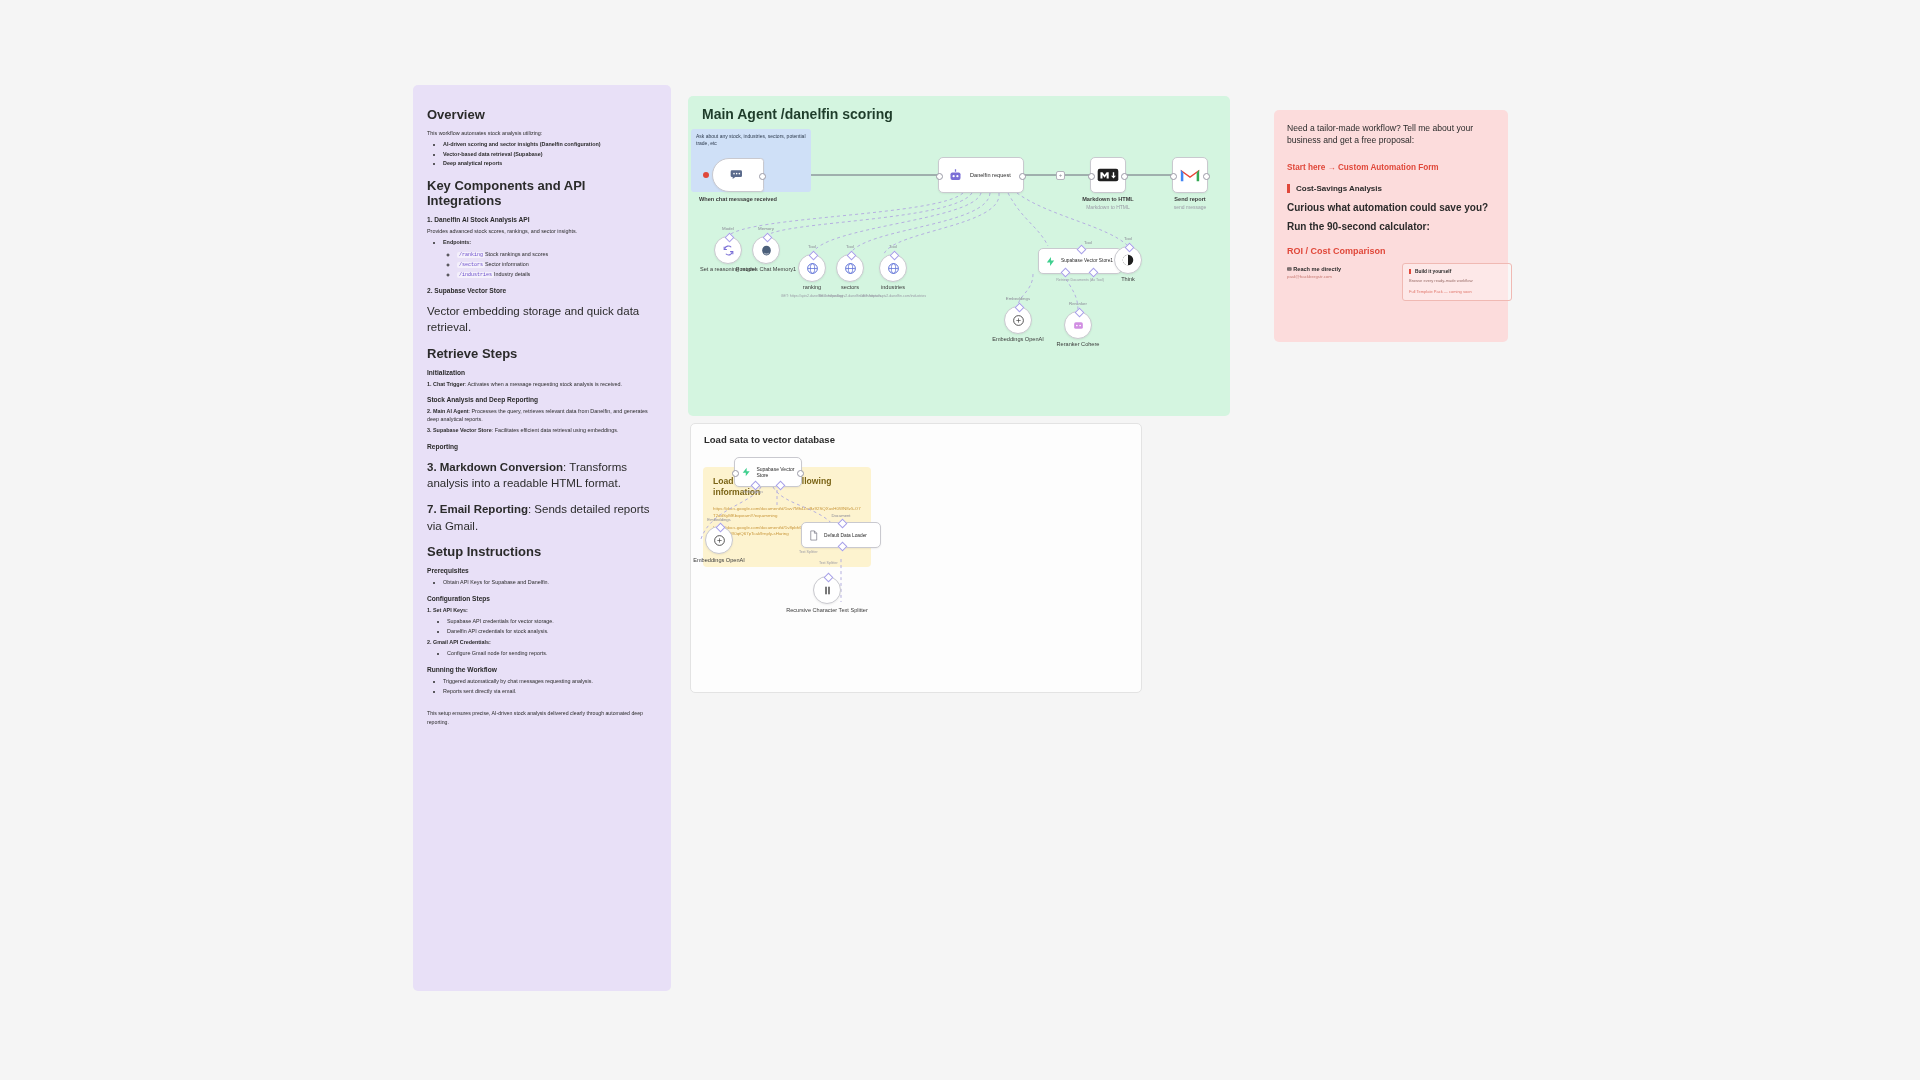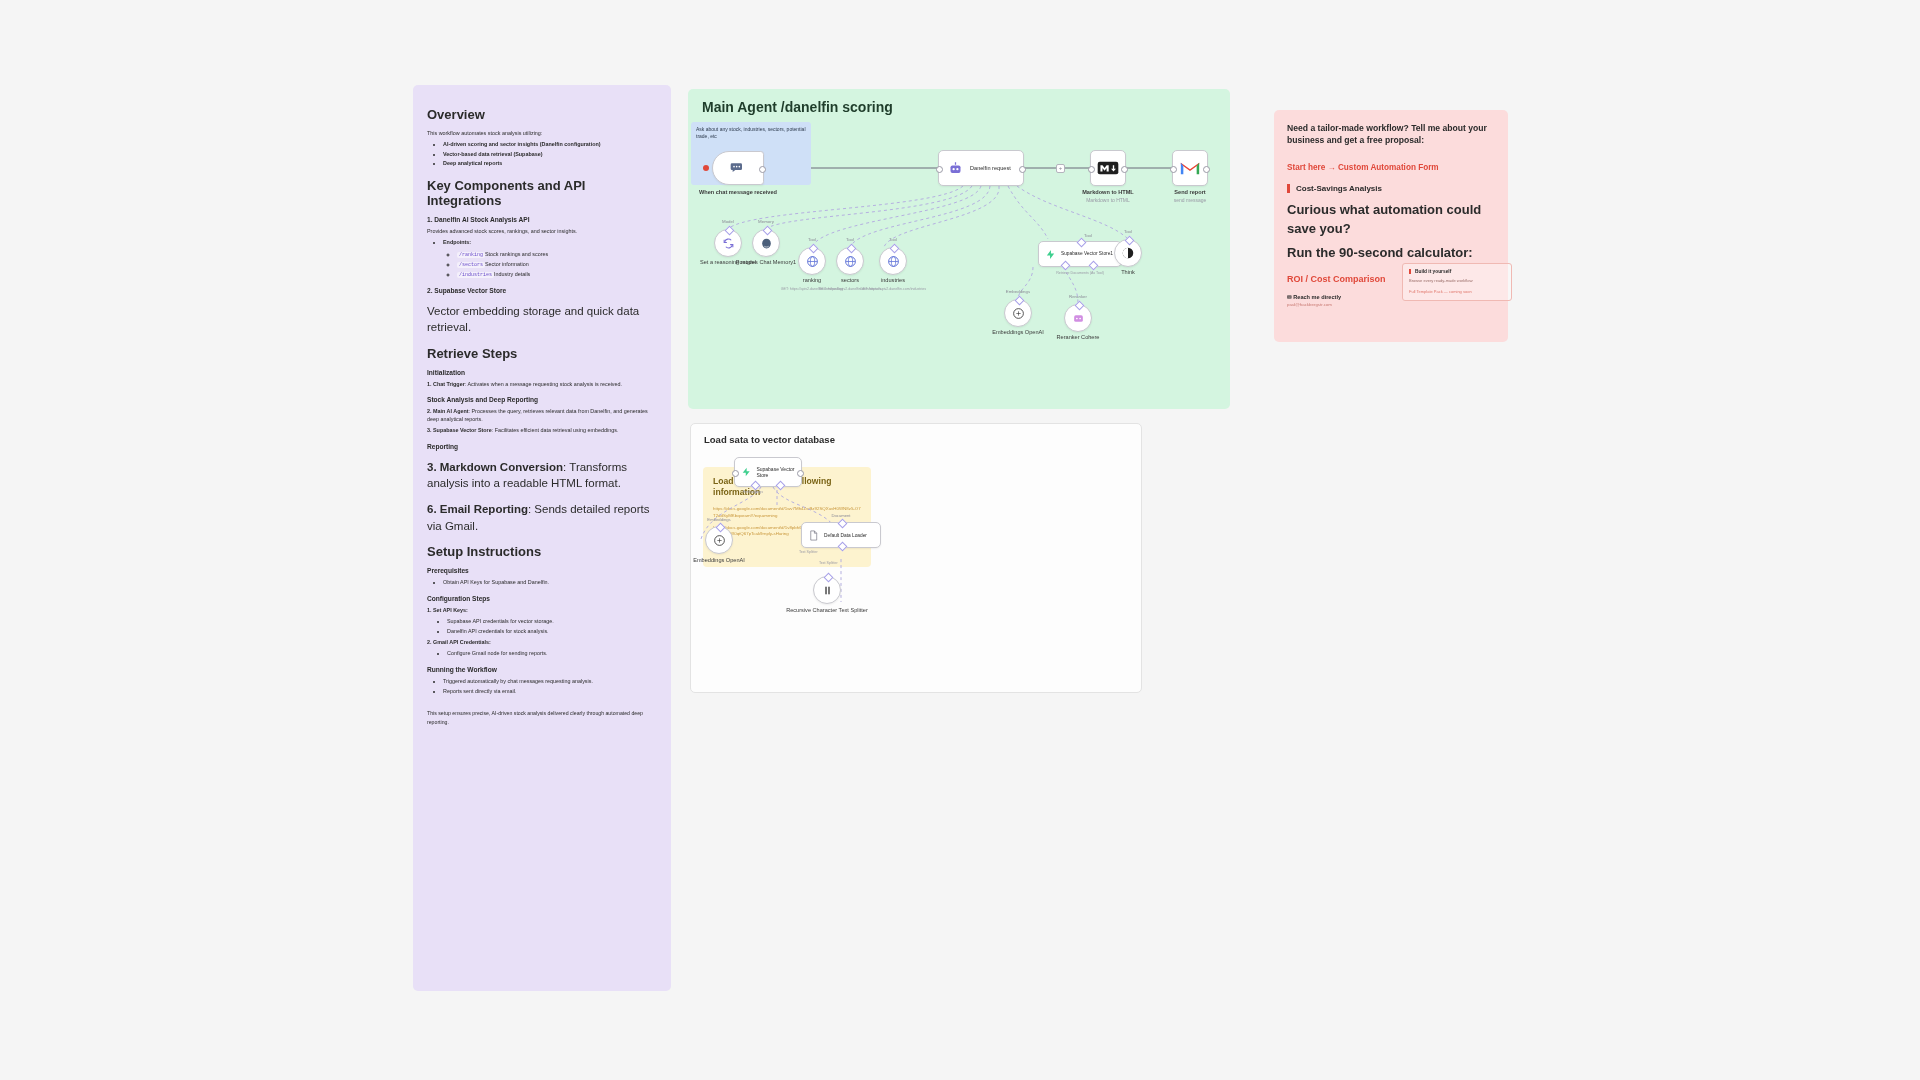--- a/index.html
+++ b/index.html
@@ -27,21 +27,21 @@
   .note-desc ul{margin:3px 0 3px 10px;padding:0 0 0 6px;}
   .note-desc li{font-size:5.4px;line-height:1.6;margin:1px 0;}
   .note-desc li.b{font-weight:bold;}
   .note-desc code{font-family:"Liberation Mono",monospace;font-size:5px;color:#6a4ccb;background:rgba(255,255,255,.5);padding:0 2px;border-radius:2px;}
   .note-desc .big{font-size:11.5px;line-height:1.45;margin:9px 0;font-weight:normal;}
   .note-desc .big b{font-weight:bold;}
   .note-desc .foot{font-size:5.2px;line-height:1.6;margin-top:14px;}
 
   
   .note-green{
-    position:absolute;left:688px;top:89px;width:542px;height:320px;
+    position:absolute;left:688px;top:96px;width:542px;height:320px;
     background:#d4f5e0;border-radius:5px;box-sizing:border-box;
   }
   .note-green .title{position:absolute;left:14px;top:10px;font-size:14px;font-weight:bold;color:#1f3d2b;}
 
   
   .card-white{
     position:absolute;left:690px;top:423px;width:452px;height:270px;
     background:#fdfdfd;border:1px solid #e3e3e3;border-radius:5px;box-sizing:border-box;
   }
   .card-white .title{position:absolute;left:13px;top:10px;font-size:9.5px;font-weight:bold;color:#2b2b2b;}
@@ -51,24 +51,24 @@
     background:#fdf3cf;border-radius:4px;box-sizing:border-box;padding:9px 10px;
   }
   .note-yellow h4{margin:0 0 8px 0;font-size:8.6px;line-height:1.3;font-weight:bold;color:#7a6416;}
   .note-yellow p{margin:5px 0;font-size:4.4px;line-height:1.5;color:#c8963a;word-break:break-all;}
 
   
   .note-red{
     position:absolute;left:1274px;top:110px;width:234px;height:232px;
     background:#fcdcdc;border-radius:5px;box-sizing:border-box;padding:12px 13px;
   }
-  .note-red .hd{font-size:8.6px;font-weight:bold;line-height:1.45;margin:0 0 16px 0;color:#2b2b2b;}
+  .note-red .hd{font-size:8.6px;font-weight:normal;line-height:1.45;margin:0 0 16px 0;color:#2b2b2b;}
   .note-red .lnk{font-size:8.2px;font-weight:bold;color:#e0483a;margin:10px 0;}
   .note-red .bar{border-left:3px solid #e0483a;padding-left:6px;font-size:8px;font-weight:bold;margin:12px 0 7px 0;}
-  .note-red .q{font-size:13px;font-weight:bold;line-height:1.5;margin:4px 0;}
+  .note-red .q{font-size:10px;font-weight:bold;line-height:1.5;margin:4px 0;}
   .note-red .roi{font-size:9px;font-weight:bold;color:#e0483a;margin:12px 0 10px 0;}
   .note-red .reach{font-size:5.6px;font-weight:bold;margin:8px 0 2px 0;}
   .note-red .mail{font-size:4.4px;color:#c87a72;}
   .note-red .subbox{
     margin-top:6px;border:1px solid #f0b9b3;border-radius:3px;padding:5px 6px;width:96px;
     position:absolute;left:128px;top:147px;background:rgba(255,255,255,.35);
   }
   .note-red .subbox .t{font-size:4.8px;font-weight:bold;border-left:2px solid #e0483a;padding-left:4px;}
   .note-red .subbox .d{font-size:4px;color:#9b6f6a;margin-top:4px;line-height:1.5;}
   .note-red .subbox .l{font-size:4px;color:#e0776c;margin-top:5px;line-height:1.5;}
@@ -134,21 +134,21 @@
     <h2>Retrieve Steps</h2>
     <h3>Initialization</h3>
     <p><b>1. Chat Trigger</b><span>: Activates when a message requesting stock analysis is received.</span></p>
 
     <h3>Stock Analysis and Deep Reporting</h3>
     <p><b>2. Main AI Agent</b><span>: Processes the query, retrieves relevant data from Danelfin, and generates deep analytical reports.</span></p>
     <p><b>3. Supabase Vector Store</b><span>: Facilitates efficient data retrieval using embeddings.</span></p>
 
     <h3>Reporting</h3>
     <div class="big"><b>3. Markdown Conversion</b><span>: Transforms analysis into a readable HTML format.</span></div>
-    <div class="big"><b>6. Email Reporting</b><span>: Sends detailed reports via Gmail.</span></div>
+    <div class="big"><b>7. Email Reporting</b><span>: Sends detailed reports via Gmail.</span></div>
 
     <h2>Setup Instructions</h2>
     <h3>Prerequisites</h3>
     <ul>
       <li>Obtain API Keys for Supabase and Danelfin.</li>
     </ul>
     <h3>Configuration Steps</h3>
     <p style="font-weight:bold;">1. Set API Keys:</p>
     <ul style="margin-left:14px;">
       <li>Supabase API credentials for vector storage.</li>

